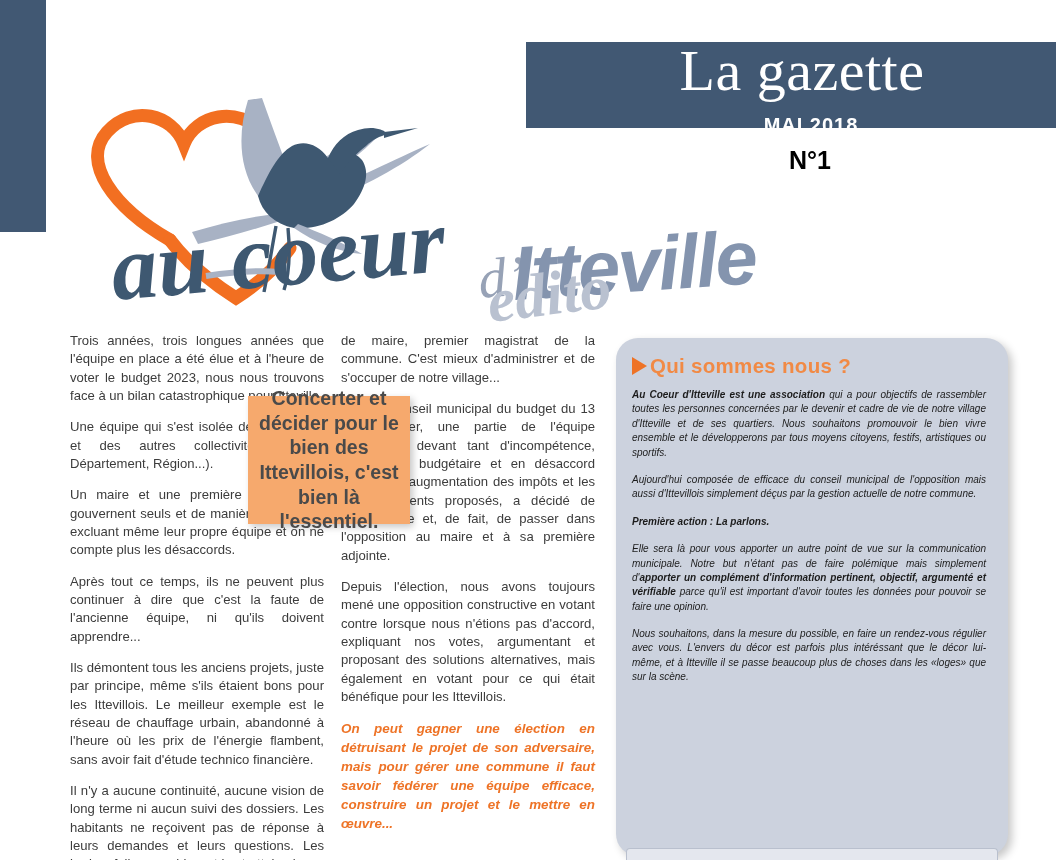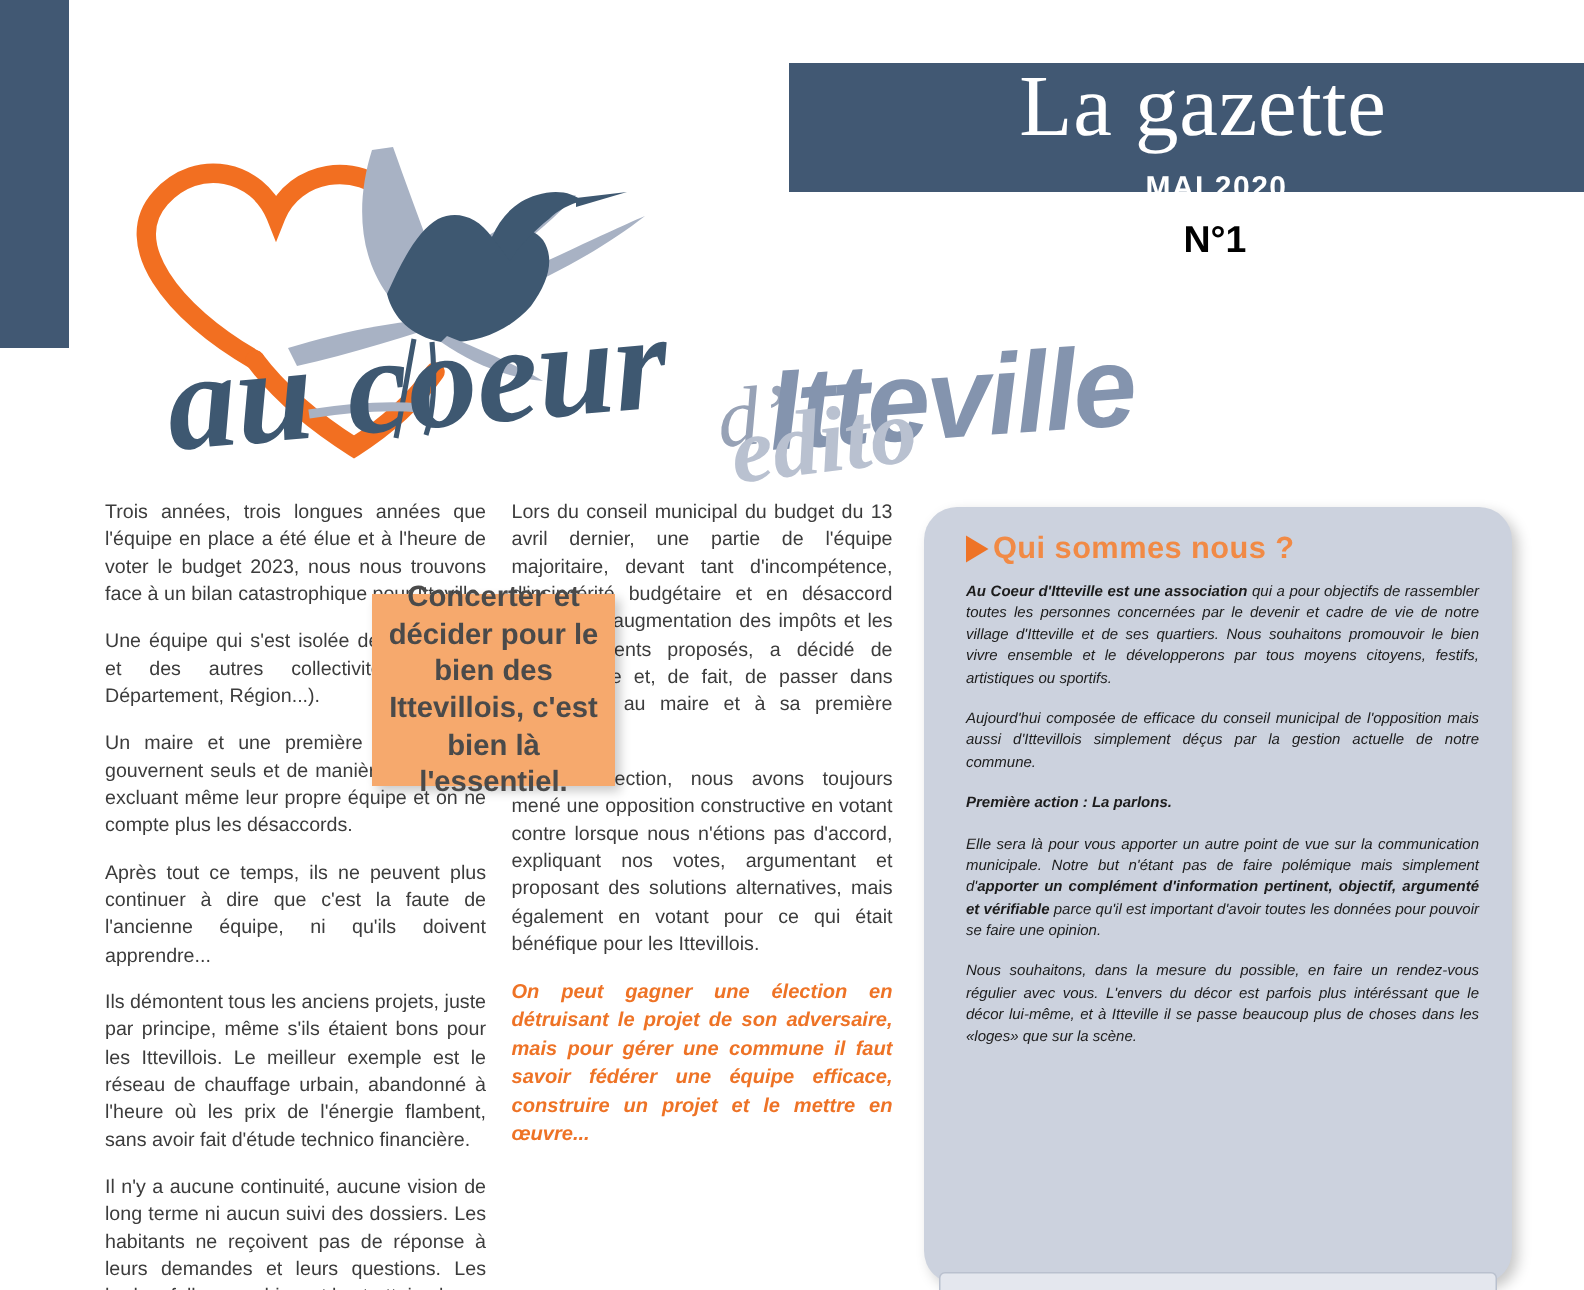--- a/index.html
+++ b/index.html
@@ -73,21 +73,21 @@
     font-weight:bold;font-size:19.5px;line-height:1.26;
     color:#4a4a4a;padding:0 6px;display:block;
   }
 
   
   .panel{
     position:absolute;left:616px;top:338px;width:392px;height:518px;
     background:#ccd2de;
     border-radius:22px;
     box-shadow:4px 4px 9px rgba(0,0,0,.22);
-    padding:16px 22px 14px 28px;box-sizing:border-box;
+    padding:16px 22px 14px 16px;box-sizing:border-box;
     overflow:hidden;
   }
   .panel-head{
     display:flex;align-items:center;margin-bottom:10px;
   }
   .tri{
     width:0;height:0;
     border-left:15px solid #ee7326;
     border-top:9px solid transparent;
     border-bottom:9px solid transparent;
@@ -113,21 +113,21 @@
 </style>
 </head>
 <body>
 
 <div class="page">
 
   <div class="left-slab"></div>
 
   <div class="titlebar">
     <div class="gazette-title">La gazette</div>
-    <div class="gazette-date">MAI 2020</div>
+    <div class="gazette-date">MAI 2018</div>
     <div class="gazette-num">N°1</div>
   </div>
 
   <div class="logo">
     <svg width="760" height="240" viewBox="0 0 760 240" xmlns="http://www.w3.org/2000/svg">
 
       <g>
         <path d="M108 148 C 52 116, 18 70, 45 40 C 70 12, 110 22, 122 52
                  C 134 22, 176 14, 200 40 C 214 56, 212 76, 200 95" fill="none" stroke="#f26f21" stroke-width="13" stroke-linecap="round"></path>
         <path d="M108 148 C 126 172, 152 192, 174 206 C 196 192, 214 176, 228 156" fill="none" stroke="#f26f21" stroke-width="13" stroke-linecap="round"></path>
@@ -168,20 +168,21 @@
   <div class="col" id="col1">
     <p>Trois années, trois longues années que l'équipe en place a été élue et à l'heure de voter le budget 2023, nous nous trouvons face à un bilan catastrophique pour Itteville.</p>
     <p>Une équipe qui s'est isolée de ses voisins et des autres collectivités (CCVE, Département, Région...).</p>
     <p>Un maire et une première adjointe qui gouvernent seuls et de manière autoritaire, excluant même leur propre équipe et on ne compte plus les désaccords.</p>
     <p>Après tout ce temps, ils ne peuvent plus continuer à dire que c'est la faute de l'ancienne équipe, ni qu'ils doivent apprendre...</p>
     <p>Ils démontent tous les anciens projets, juste par principe, même s'ils étaient bons pour les Ittevillois. Le meilleur exemple est le réseau de chauffage urbain, abandonné à l'heure où les prix de l'énergie flambent, sans avoir fait d'étude technico financière.</p>
     <p>Il n'y a aucune continuité, aucune vision de long terme ni aucun suivi des dossiers. Les habitants ne reçoivent pas de réponse à leurs demandes et leurs questions. Les herbes folles envahissent les trottoirs, la</p>
   </div>
 
   <div class="col" id="col2">
+    <p>de maire, premier magistrat de la commune. C'est mieux d'administrer et de s'occuper de notre village...</p>
     <p>Lors du conseil municipal du budget du 13 avril dernier, une partie de l'équipe majoritaire, devant tant d'incompétence, d'insincérité budgétaire et en désaccord total avec l'augmentation des impôts et les investissements proposés, a décidé de voter contre et, de fait, de passer dans l'opposition au maire et à sa première adjointe.</p>
     <p>Depuis l'élection, nous avons toujours mené une opposition constructive en votant contre lorsque nous n'étions pas d'accord, expliquant nos votes, argumentant et proposant des solutions alternatives, mais également en votant pour ce qui était bénéfique pour les Ittevillois.</p>
     <p class="orange-quote-text">On peut gagner une élection en détruisant le projet de son adversaire, mais pour gérer une commune il faut savoir fédérer une équipe efficace, construire un projet et le mettre en œuvre...</p>
   </div>
 
   <div class="pullquote">
     <span>Concerter et décider pour le bien des Ittevillois, c'est bien là l'essentiel.</span>
   </div>
 
   <div class="panel">

